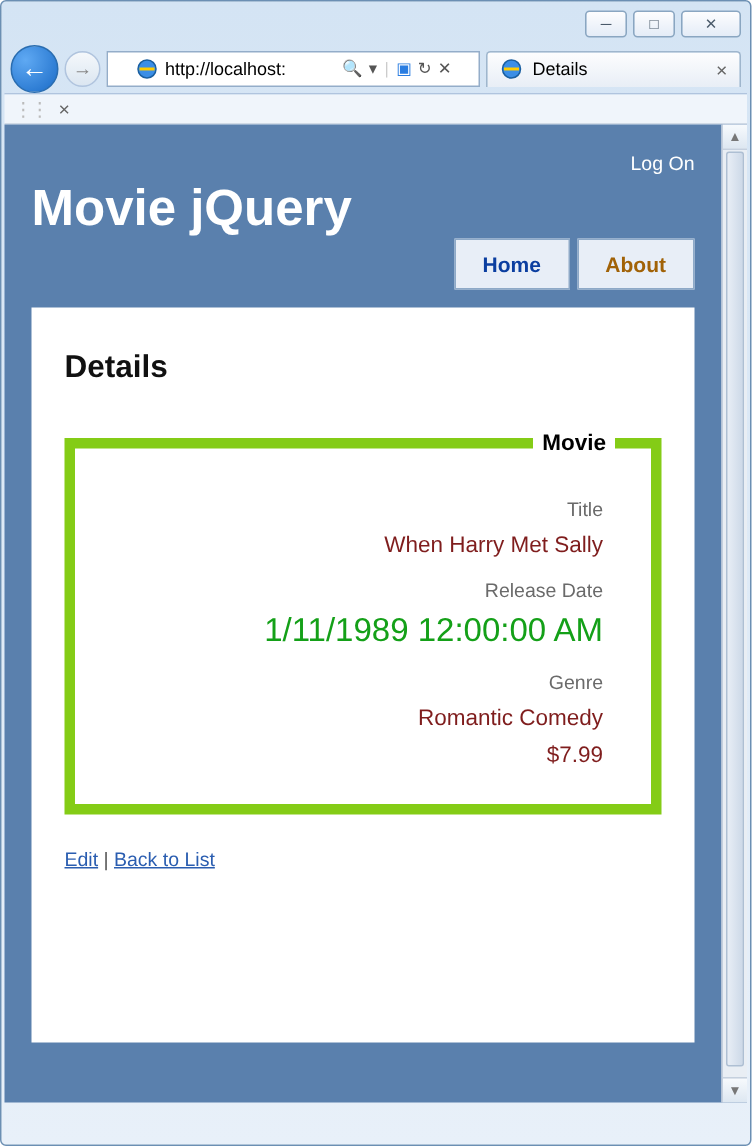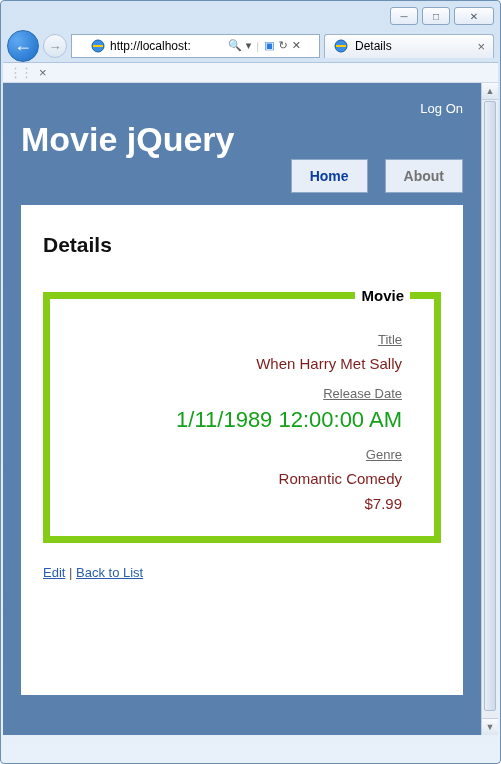--- a/index.html
+++ b/index.html
@@ -177,33 +177,33 @@
   margin-bottom: 4px;
 }
 .app-title {
   font-family: "Trebuchet MS","Segoe UI",sans-serif;
   color: #fff;
   font-size: 34px;
   font-weight: bold;
 }
 .navtabs {
   display: flex;
-  gap: 17px;
+  gap: 5px;
   justify-content: flex-end;
   margin-bottom: 12px;
   text-align: right;
 }
 .navtab {
   background: #e8eef7;
   border: 1px solid #8ea9c7;
   padding: 8px 18px;
   font-family: "Trebuchet MS",sans-serif;
   font-weight: bold;
   font-size: 14px;
-  color: #737373;
+  color: #a16207;
 }
 .navtab.active { color: #0b3ea0; }
 
 .panel {
   background: #fff;
   padding: 28px 22px 50px 22px;
   min-height: 490px;
 }
 .panel h2 {
   font-family: "Trebuchet MS",sans-serif;
@@ -222,21 +222,20 @@
   font-family: "Trebuchet MS",sans-serif;
   font-size: 15px;
   font-weight: bold;
   padding: 0 6px;
   margin-left: 8px;
 }
 .label {
   font-size: 13px;
   color: #6a6a6a;
   margin-top: 14px;
-  text-decoration: underline;
 }
 .value {
   font-size: 15px;
   color: #7f1d1d;
   margin-top: 8px;
 }
 .value.highlight {
   font-family: "Trebuchet MS",sans-serif;
   font-size: 22px;
   color: #14a018;

